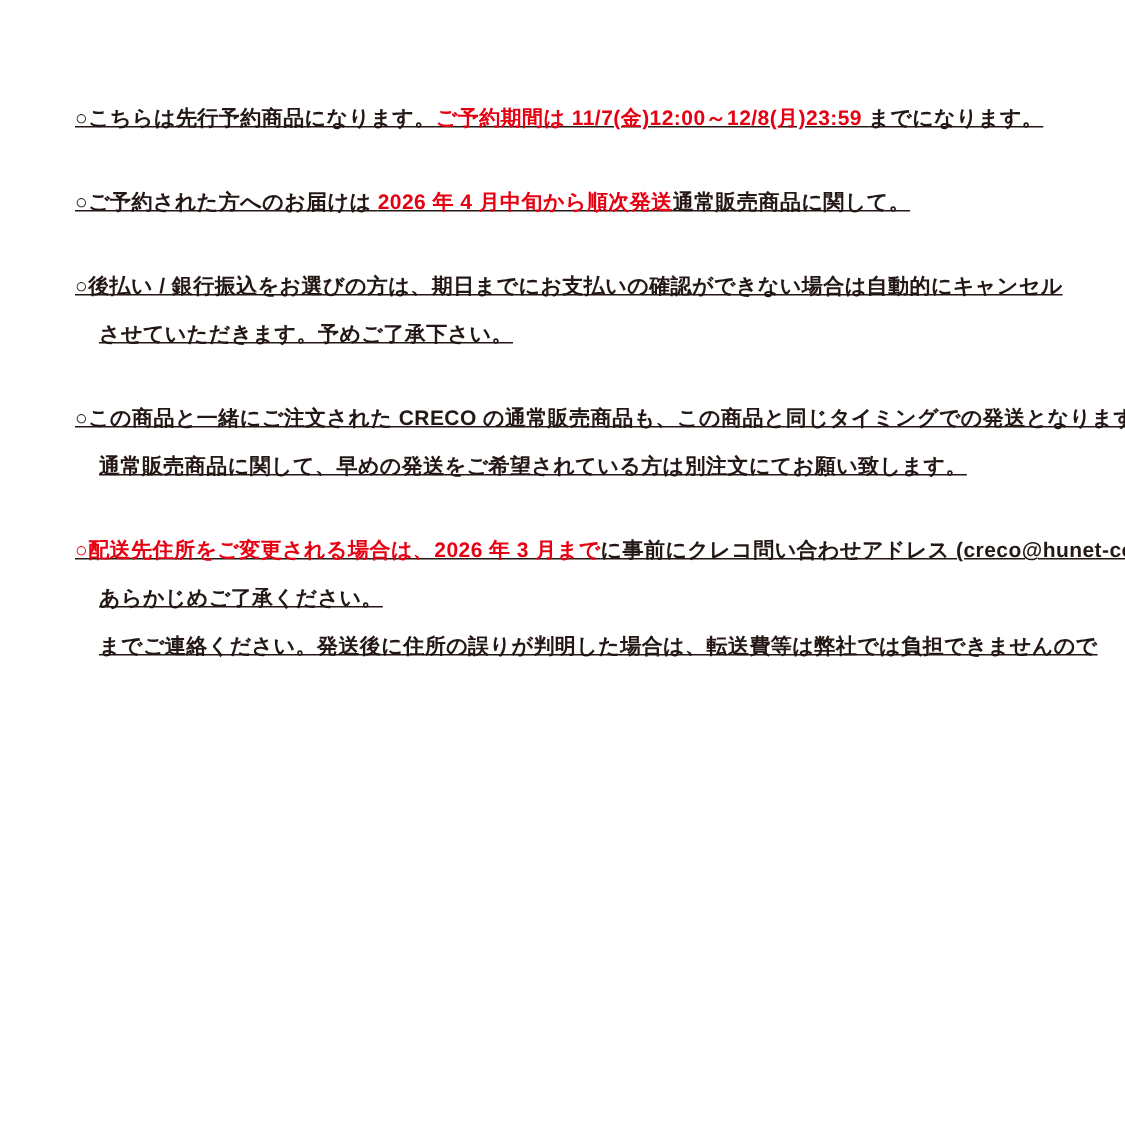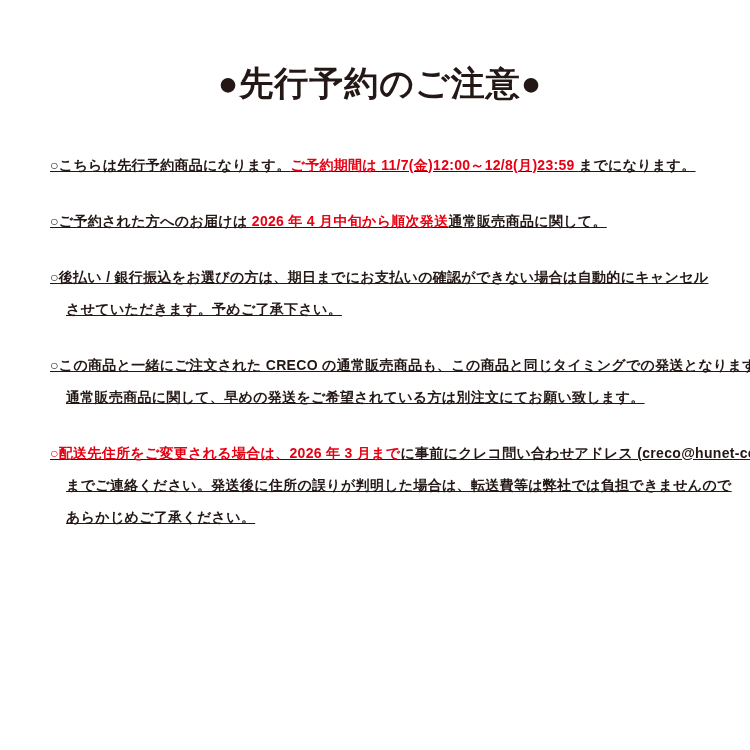--- a/index.html
+++ b/index.html
@@ -46,35 +46,34 @@
     padding-left: 16px;
   }
   .seg-red {
     color: var(--accent-red, #e60012);
   }
 </style>
 </head>
 <body style="background: rgb(255, 255, 255);">
 
 <div class="sheet">
-  <h1 class="title">●先行予約のご注意●</h1>
   <div class="notices" id="notices">
       <div class="notice">
         <div class="line"><span>○こちらは先行予約商品になります。</span><span class="seg-red">ご予約期間は 11/7(金)12:00～12/8(月)23:59 </span><span>までになります。</span></div>
       </div>
       <div class="notice">
         <div class="line"><span>○ご予約された方へのお届けは </span><span class="seg-red">2026 年 4 月中旬から順次発送</span><span>通常販売商品に関して。</span></div>
       </div>
       <div class="notice">
         <div class="line"><span>○後払い / 銀行振込をお選びの方は、期日までにお支払いの確認ができない場合は自動的にキャンセル</span></div>
         <div class="line cont"><span>させていただきます。予めご了承下さい。</span></div>
       </div>
       <div class="notice">
         <div class="line"><span>○この商品と一緒にご注文された CRECO の通常販売商品も、この商品と同じタイミングでの発送となります。</span></div>
         <div class="line cont"><span>通常販売商品に関して、早めの発送をご希望されている方は別注文にてお願い致します。</span></div>
       </div>
       <div class="notice">
         <div class="line"><span class="seg-red">○配送先住所をご変更される場合は、2026 年 3 月まで</span><span>に事前にクレコ問い合わせアドレス (creco@hunet-corp.jp)</span></div>
+        <div class="line cont"><span>あらかじめご了承ください。</span></div>
         <div class="line cont"><span>までご連絡ください。発送後に住所の誤りが判明した場合は、転送費等は弊社では負担できませんので</span></div>
-        <div class="line cont"><span>あらかじめご了承ください。</span></div>
       </div>
     </div>
 </div>
 
 </body></html>

